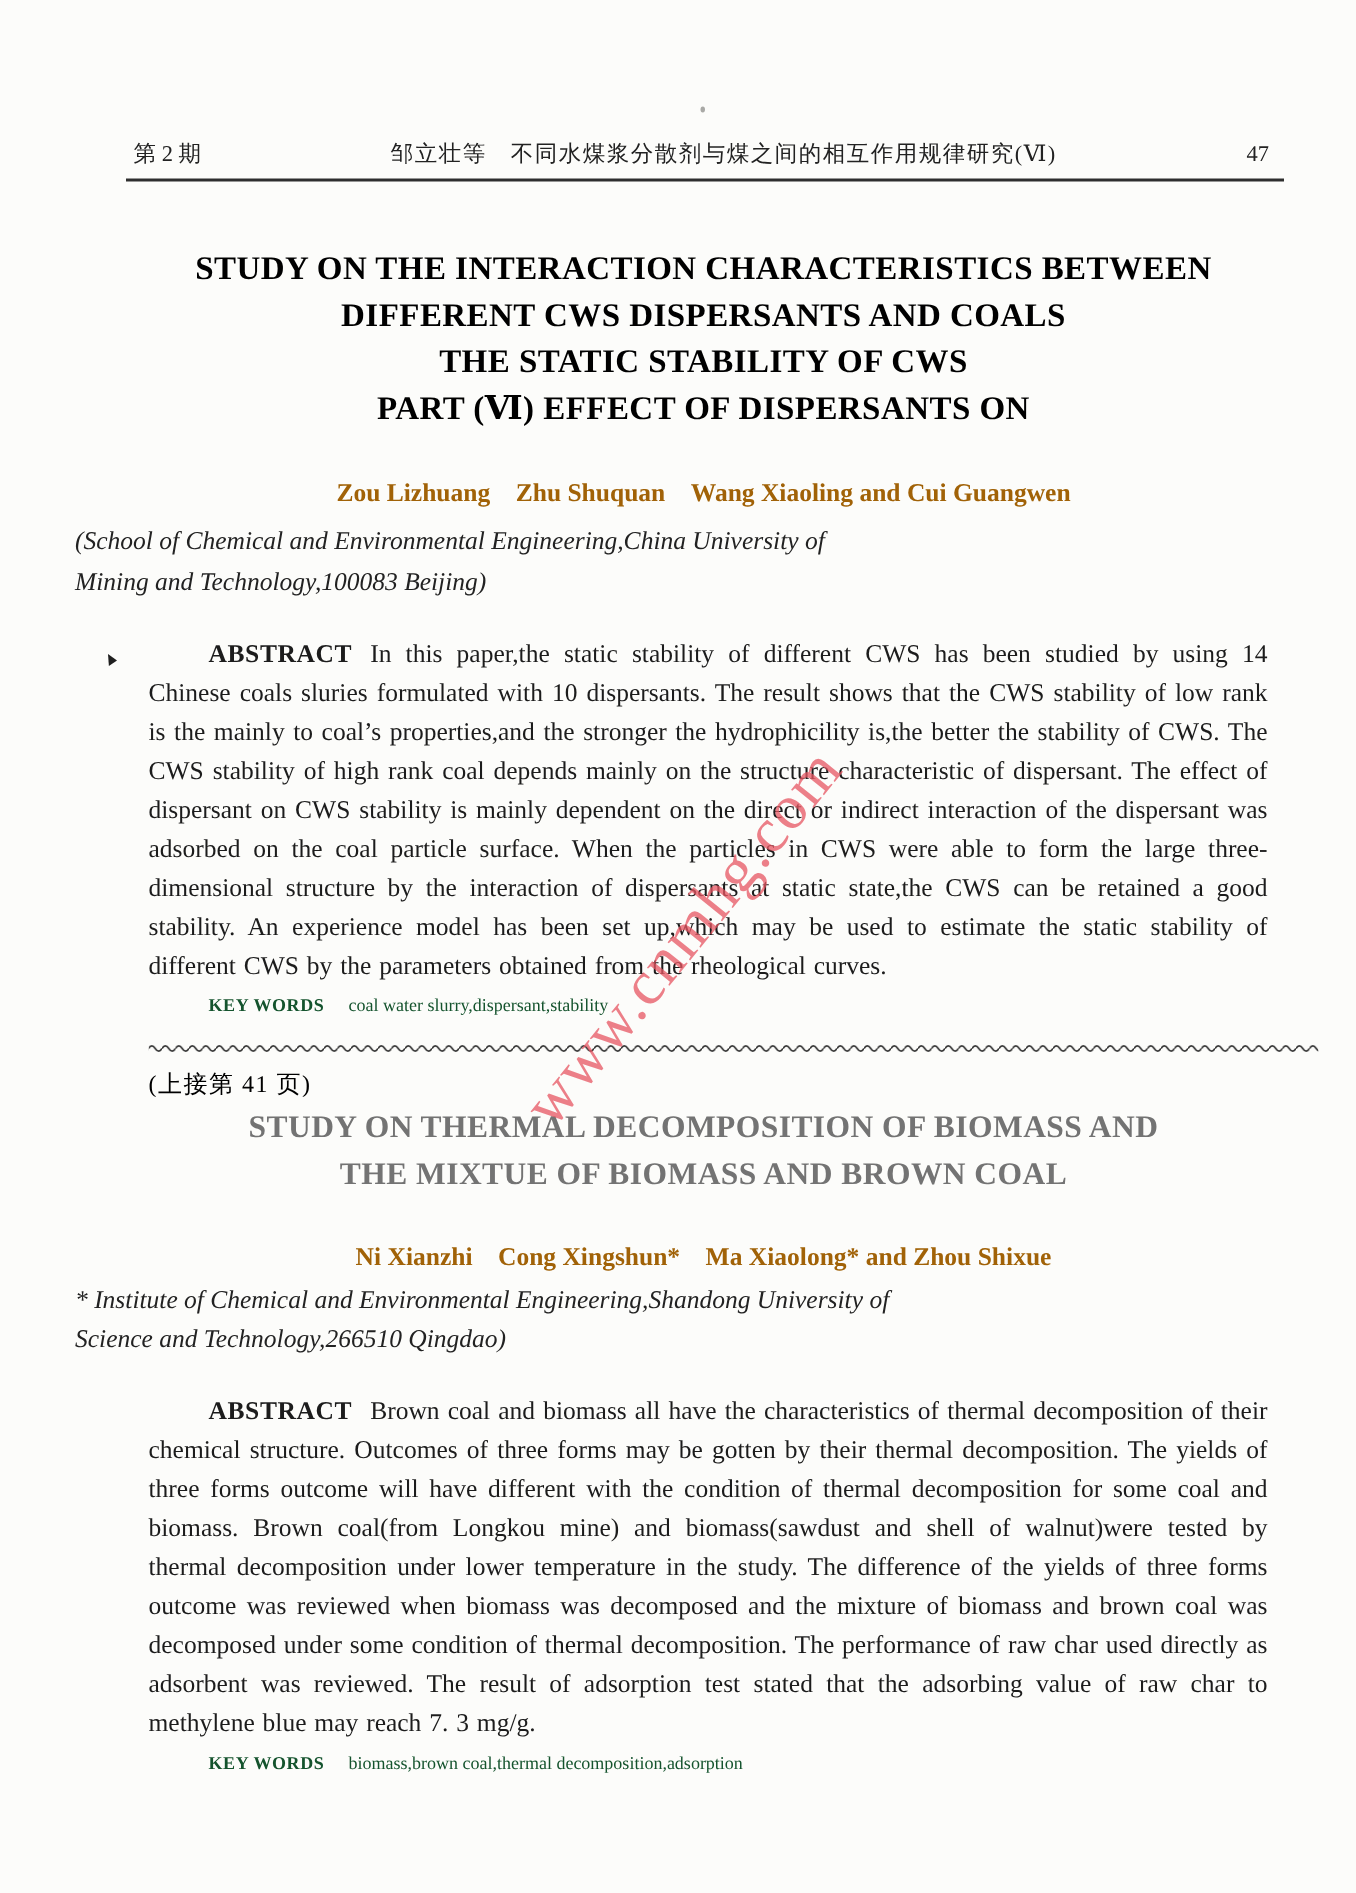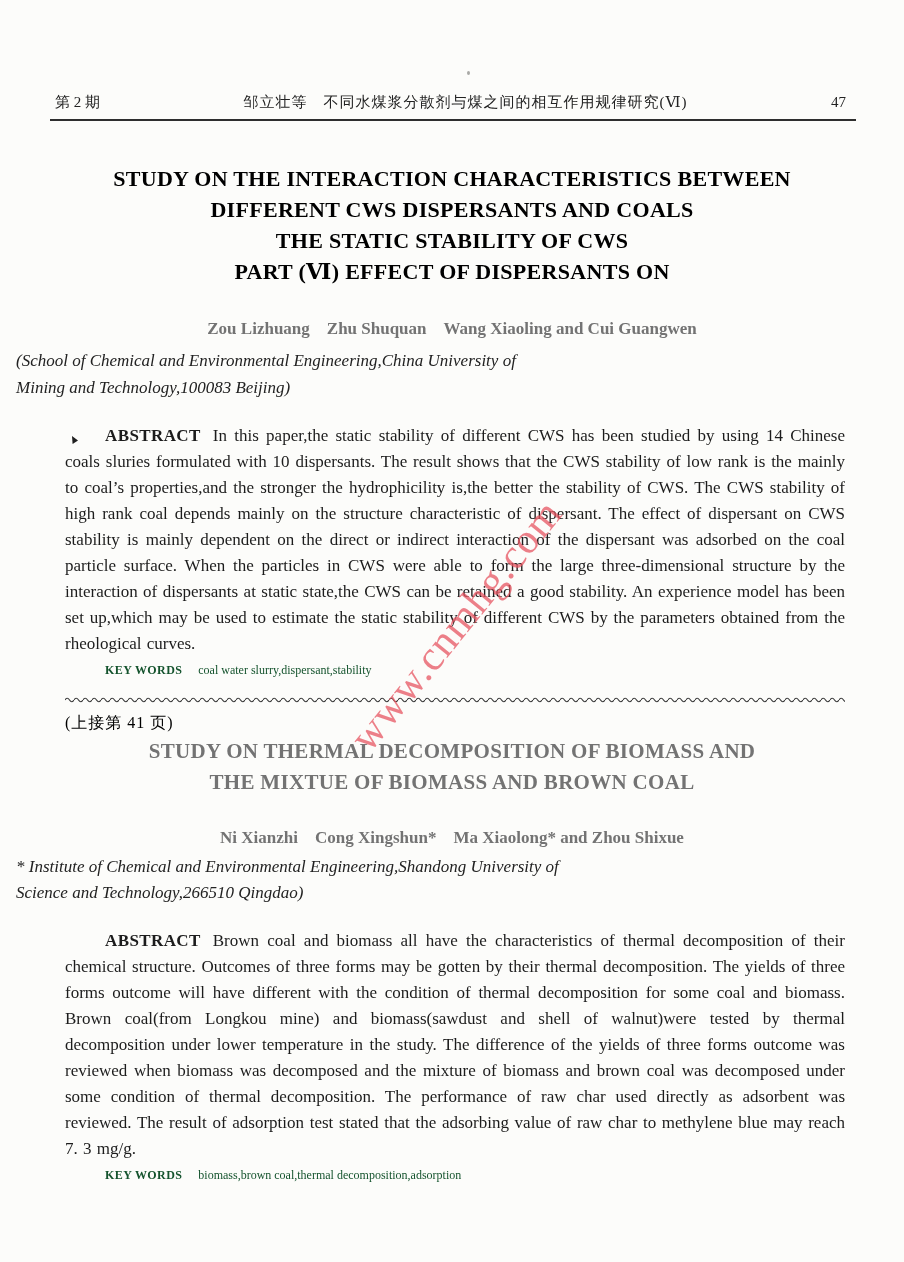--- a/index.html
+++ b/index.html
@@ -8,20 +8,21 @@
     width: 904px; height: 1262px;
     background: #f4f4f2;
     font-family: "Liberation Serif", "DejaVu Serif", serif;
   }
   .page {
     position: relative;
     width: 904px; height: 1262px;
     background: #fcfcfa;
     overflow: hidden;
     color: #1c1c1c;
+    padding-left: 34px;
   }
   
   .header-row {
     display: flex; align-items: baseline;
     margin: 93px 58px 0 55px;
     font-size: 15px; color: #222;
   }
   .issue { white-space: nowrap; }
   .running-title { flex: 1; text-align: center; letter-spacing: 1px; }
   .page-number { white-space: nowrap; font-size: 15px; }
@@ -33,21 +34,21 @@
   
   .title1 {
     margin-top: 42px;
     text-align: center;
     font-weight: 700; font-size: 22px; line-height: 31px;
     color: #000000; letter-spacing: 0.3px;
   }
   .authors {
     margin-top: 30px;
     text-align: center;
-    font-weight: 700; font-size: 17px; color: #737373;
+    font-weight: 700; font-size: 17px; color: #a16207;
     white-space: pre-wrap;
   }
   .affiliation {
     margin-top: 7px;
     text-align: left;
     font-style: italic; font-size: 17px; line-height: 27px; color: #222; margin-left: 16px;
   }
   .body-col { margin: 0 59px 0 65px; }
   .abstract {
     margin: 22px 0 0 0;

